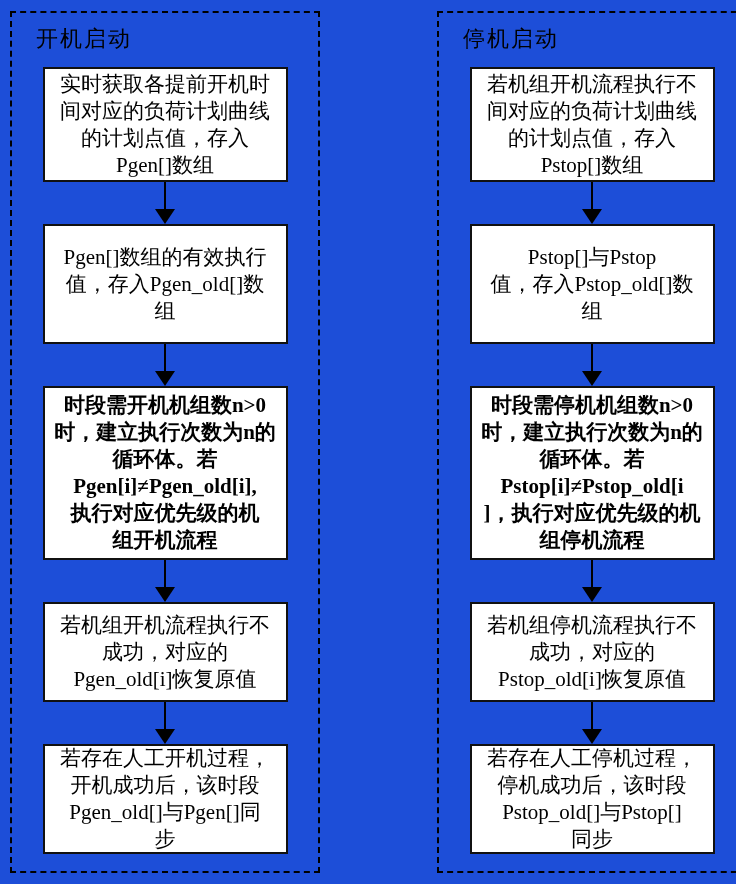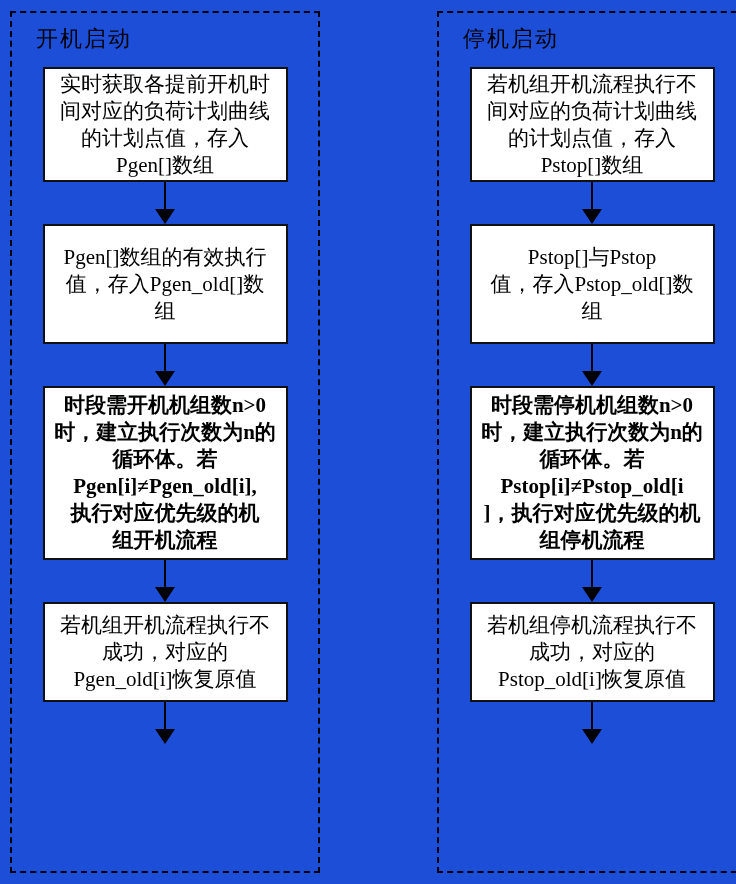--- a/index.html
+++ b/index.html
@@ -114,20 +114,24 @@
     </div>
 
     <div class="step-box h4">若机组开机流程执行不
 成功，对应的
 Pgen_old[i]恢复原值</div>
     <div class="connector">
       <span class="shaft"></span>
       <span class="head"></span>
     </div>
 
+    <div class="step-box h5">若存在人工开机过程，
+开机成功后，该时段
+Pgen_old[]与Pgen[]同
+步</div>
   </section>
 
   <section class="flowchart right">
     <div class="chart-title">停机启动</div>
 
     <div class="step-box h1">若机组开机流程执行不
 间对应的负荷计划曲线
 的计划点值，存入
 Pstop[]数组</div>
     <div class="connector">
@@ -155,15 +159,19 @@
     </div>
 
     <div class="step-box h4">若机组停机流程执行不
 成功，对应的
 Pstop_old[i]恢复原值</div>
     <div class="connector">
       <span class="shaft"></span>
       <span class="head"></span>
     </div>
 
+    <div class="step-box h5">若存在人工停机过程，
+停机成功后，该时段
+Pstop_old[]与Pstop[]
+同步</div>
   </section>
 
 </div>
 
 </body></html>

